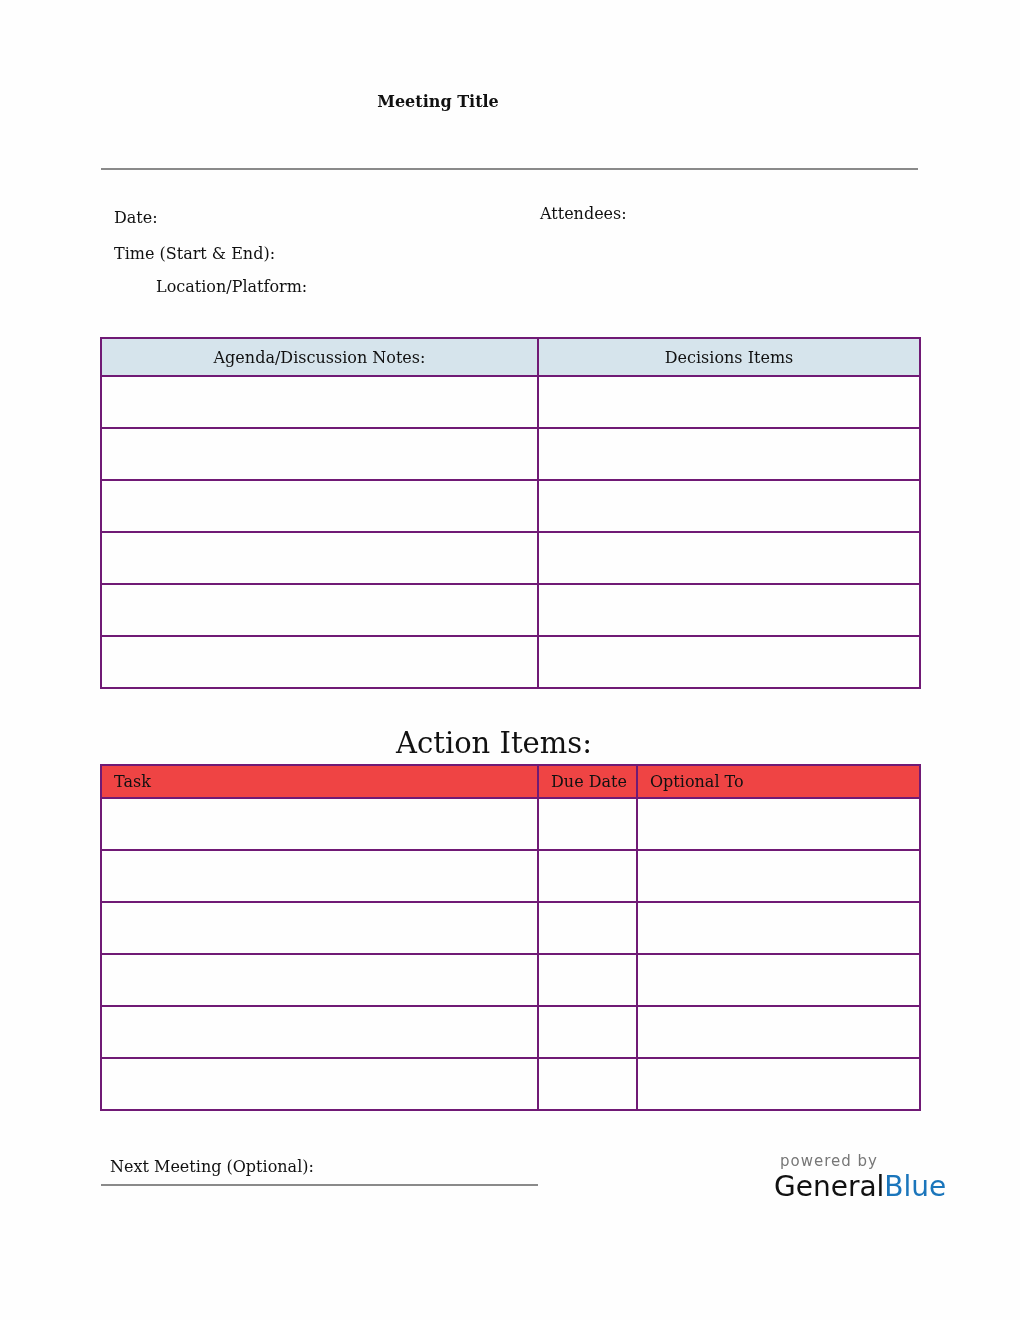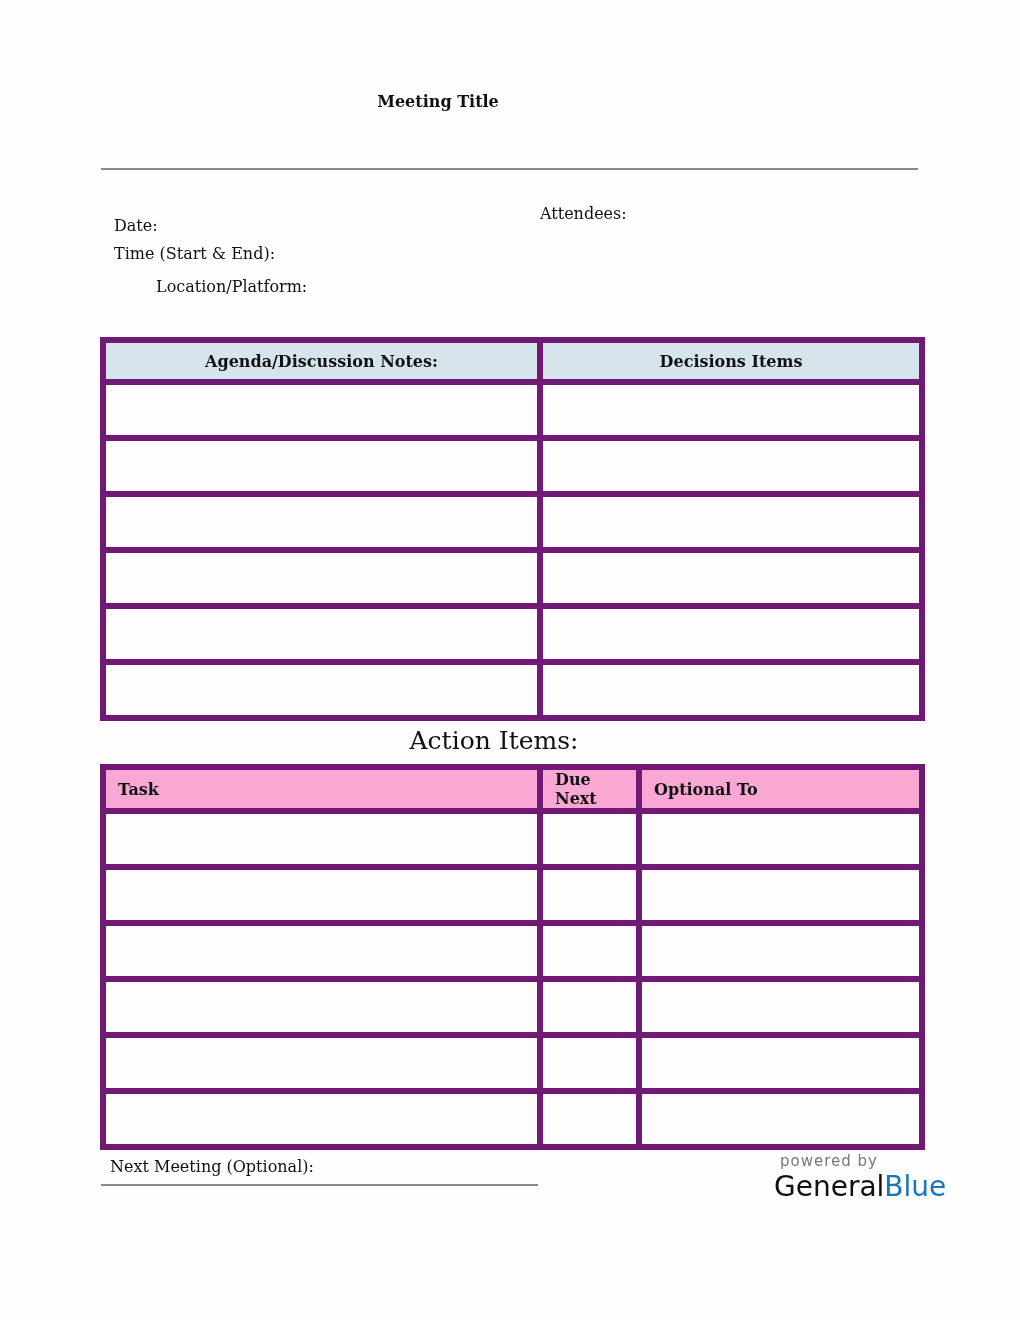--- a/index.html
+++ b/index.html
@@ -2,40 +2,40 @@
 <html><head>
 <meta charset="utf-8">
 <style>
   html, body { margin:0; padding:0; }
   body { width:1020px; height:1320px; background:#fefefe; position:relative; font-family:"DejaVu Serif","Liberation Serif",serif; color:#111; overflow:hidden; }
   .abs { position:absolute; }
   .title { left:0; width:876px; top:92px; text-align:center; font-weight:bold; font-size:16px; }
   .rule { left:101px; width:817px; top:168px; height:2px; background:#8a8a8a; }
   .lbl { font-size:16px; }
   table { border-collapse:collapse; position:absolute; table-layout:fixed; }
-  td, th { border:6px solid #701a75; padding:0; font-weight:bold; font-size:16px; }
+  td, th { border:2px solid #701a75; padding:0; font-weight:normal; font-size:16px; }
   #agenda { left:100px; top:337px; width:819px; }
   #agenda th { background:#d6e4ec; height:36px; text-align:center; }
   #agenda td { height:50px; }
   #actions { left:100px; top:764px; width:819px; }
-  #actions th { background:#f9a8d4; height:31px; text-align:left; padding-left:12px; }
+  #actions th { background:#ef4444; height:31px; text-align:left; padding-left:12px; }
   #actions td { height:50px; }
-  .action-title { left:0; width:988px; top:726px; text-align:center; font-size:25px; }
+  .action-title { left:0; width:988px; top:726px; text-align:center; font-size:29px; }
   .next-rule { left:101px; width:437px; top:1184px; height:2px; background:#8a8a8a; }
   .pow { left:780px; top:1152px; font-family:"DejaVu Sans","Liberation Sans",sans-serif; font-size:15px; color:#777; letter-spacing:1px; }
   .brand { left:750px; top:1170px; font-family:"DejaVu Sans","Liberation Sans",sans-serif; font-size:28px; color:#111;margin-left:24px; }
   .brand .blue { color:#1a75bb; }
 </style>
 </head>
 <body>
 
 <div class="abs title">Meeting Title</div>
 <div class="abs rule"></div>
 
-<div class="abs lbl" style="left:114px;top:216px;">Date:</div>
+<div class="abs lbl" style="left:114px;top:208px;">Date:</div>
 <div class="abs lbl" style="left:114px;top:244px;text-align:right;">Time (Start &amp; End):</div>
 <div class="abs lbl" style="left:114px;top:277px;margin-left:42px;">Location/Platform:</div>
 <div class="abs lbl" style="left:540px;top:204px;">Attendees:</div>
 
 <table id="agenda">
   <colgroup>
       <col style="width:437px">
       <col style="width:382px">
     </colgroup>
   <tbody>
@@ -74,21 +74,21 @@
 
 <table id="actions">
   <colgroup>
       <col style="width:437px">
       <col style="width:99px">
       <col style="width:283px">
     </colgroup>
   <tbody>
       <tr>
     <th>Task</th>
-    <th>Due Next</th>
+    <th>Due Date</th>
     <th>Optional To</th>
   </tr>
   <tr>
         <td></td>
         <td></td>
         <td></td>
       </tr>
   <tr>
         <td></td>
         <td></td>

